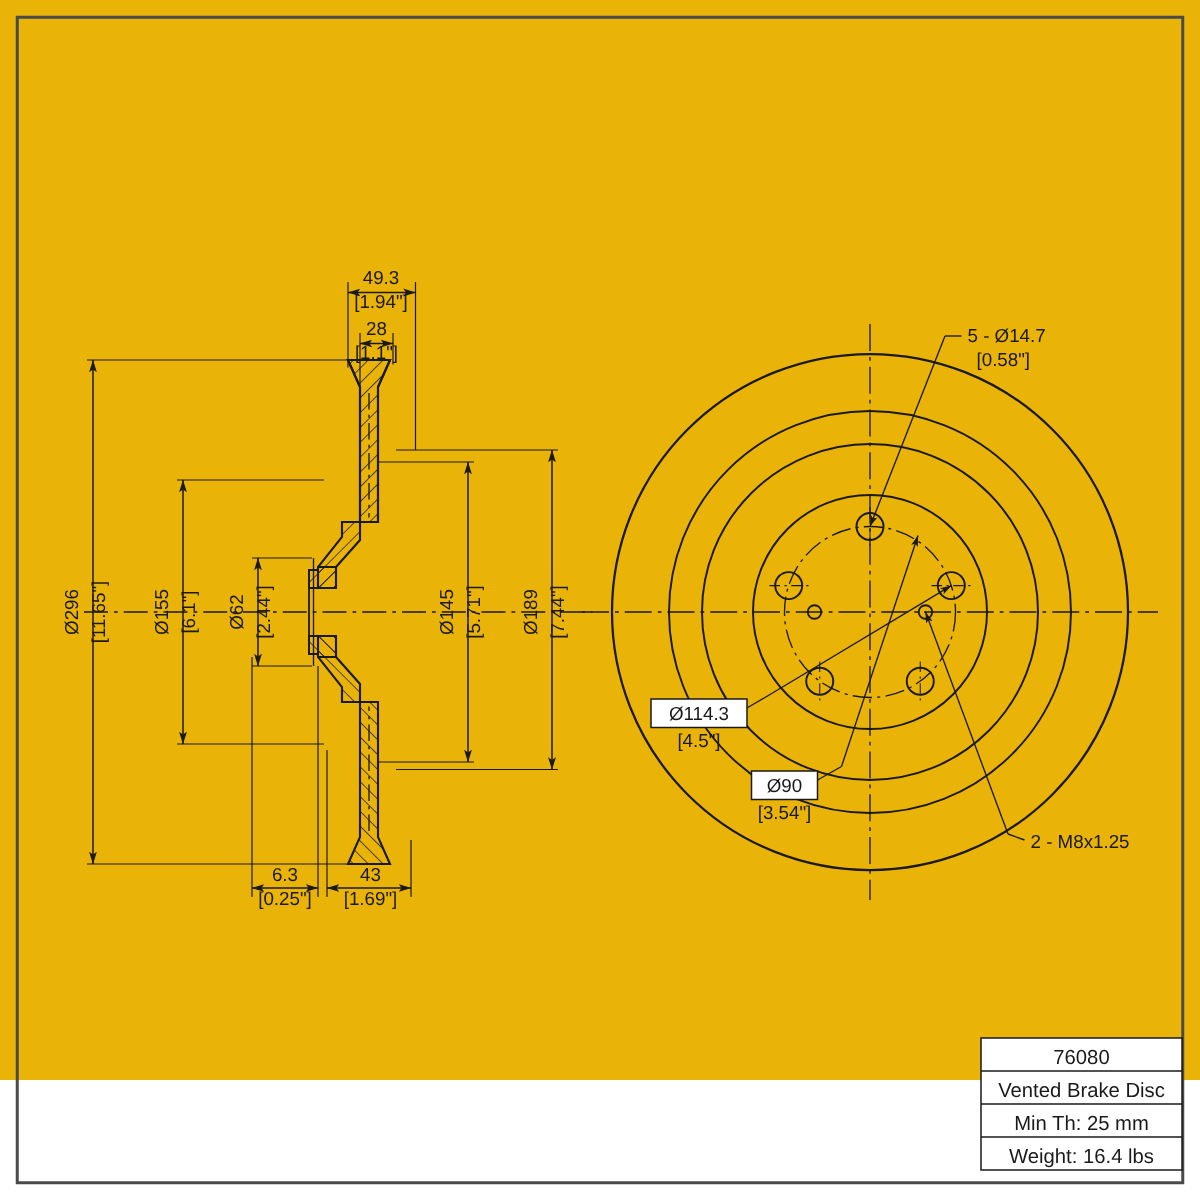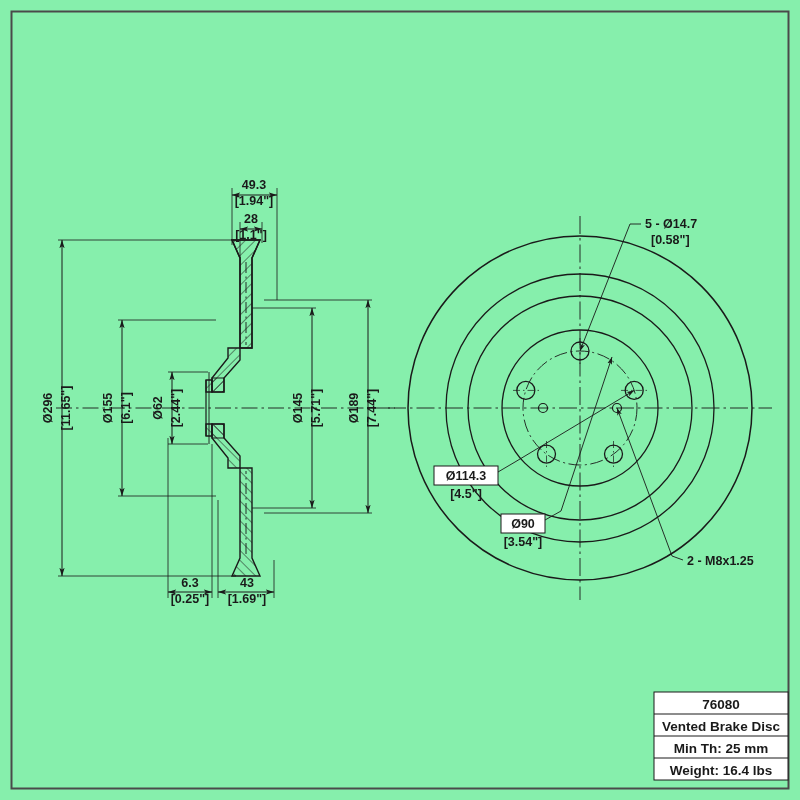--- a/index.html
+++ b/index.html
@@ -9,23 +9,22 @@
   }
   body {
     width: 800px;
     height: 800px;
     font-family: "Liberation Sans", sans-serif;
     overflow: hidden;
   }
   #sheet {
     position: relative;
     width: 800px;
-    height: 800px;
-    background: #86efac;
-    font-weight: bold;
+    height: 720px;
+    background: #eab308;
   }
   #drawing-svg {
     display: block;
     width: 800px;
     height: 800px;
   }
   .dim-text {
     font-family: "Liberation Sans", sans-serif;
     font-size: 12.5px;
     fill: #1a1a1a;

